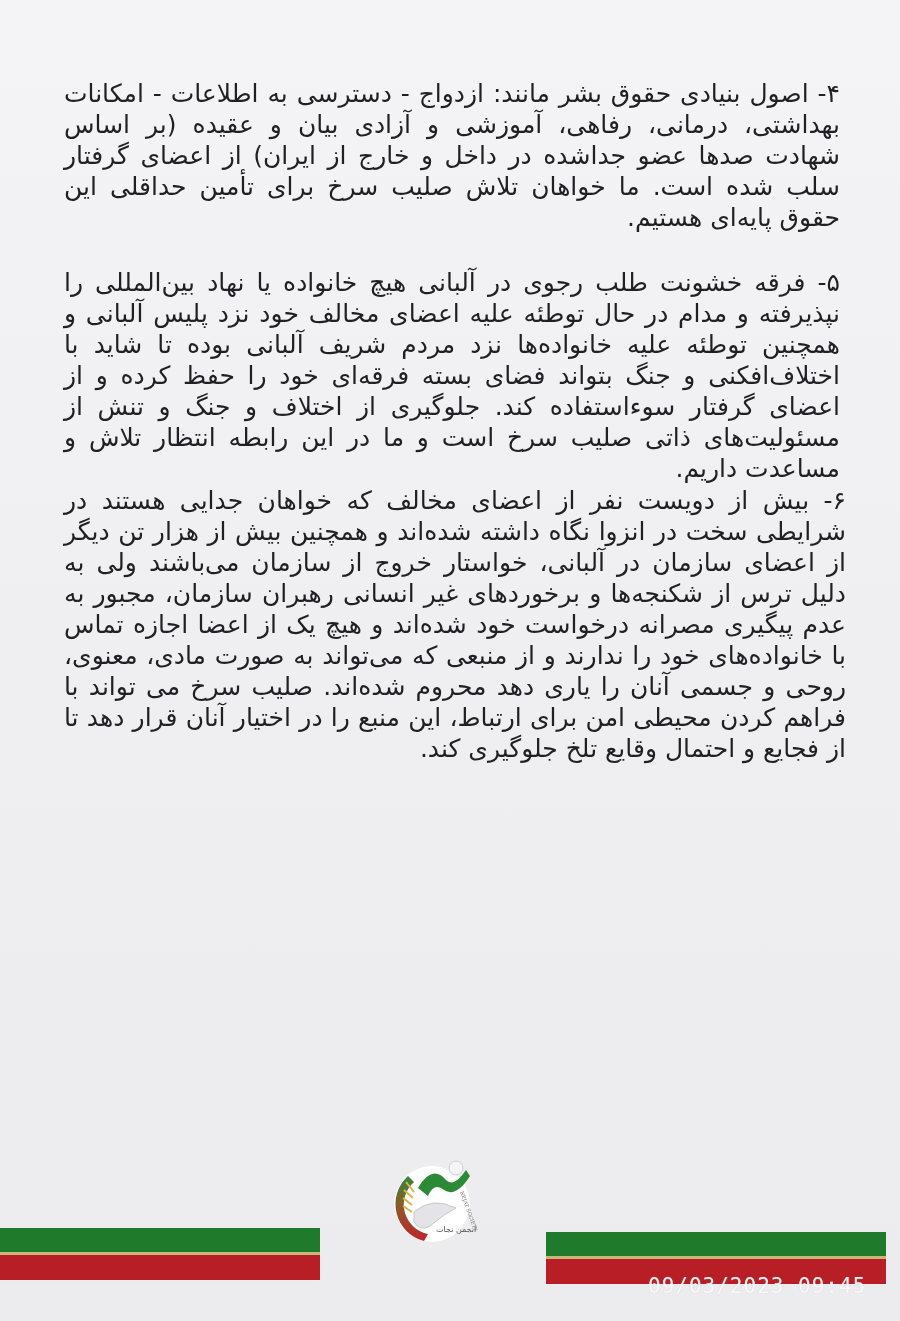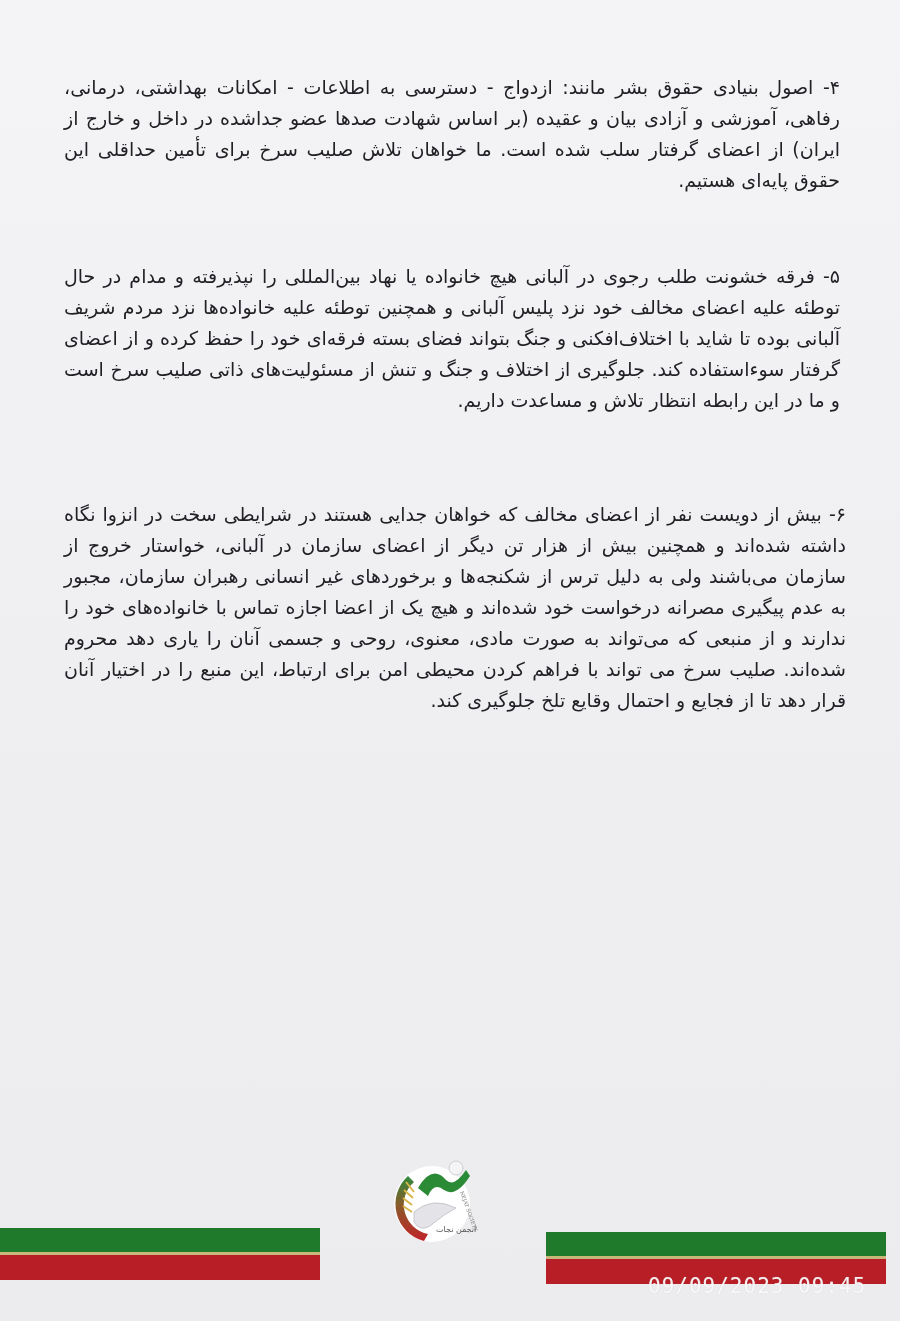--- a/index.html
+++ b/index.html
@@ -9,27 +9,27 @@
     font-family: "DejaVu Sans", sans-serif;
     color: #1e1e22;
     position: relative;
   }
   .page { position: absolute; left: 0; top: 0; width: 900px; height: 1321px; }
   .paragraph {
     position: absolute;
     direction: rtl;
     text-align: justify;
     text-align-last: right;
-    font-size: 19px;
+    font-size: 25px;
     line-height: 31px;
     color: #1f1f24;
   }
   #p4 { top: 53px; left: 64px; width: 776px; }
   #p5 { top: 242px; left: 64px; width: 776px; }
-  #p6 { top: 480px; left: 64px; width: 782px; }
+  #p6 { top: 460px; left: 64px; width: 782px; }
   #p7 { top: 793px; left: 64px; width: 776px; }
 
   .band { position: absolute; height: 52px; }
   .band .green { height: 24px; background: #1f7a2c; }
   .band .gold { height: 3px; background: #c9b77a; }
   .band .red { height: 25px; background: #b81e25; }
   #band-left { left: 0; top: 1228px; width: 320px; }
   #band-right { left: 546px; top: 1232px; width: 340px; }
 
   .email {
@@ -79,14 +79,14 @@
     <text x="76" y="40" font-size="5" fill="#777" font-family="DejaVu Serif, serif" transform="rotate(70 76 40)">NEJAT SOCIETY</text>
   </svg>
 
 
   <div class="band" id="band-right">
     <div class="green"></div>
     <div class="gold"></div>
     <div class="red"></div>
   </div>
 
-  <div class="timestamp">09/09/2023  09:45</div>
+  <div class="timestamp">09/03/2023  09:45</div>
 </div>
 
 </body></html>

